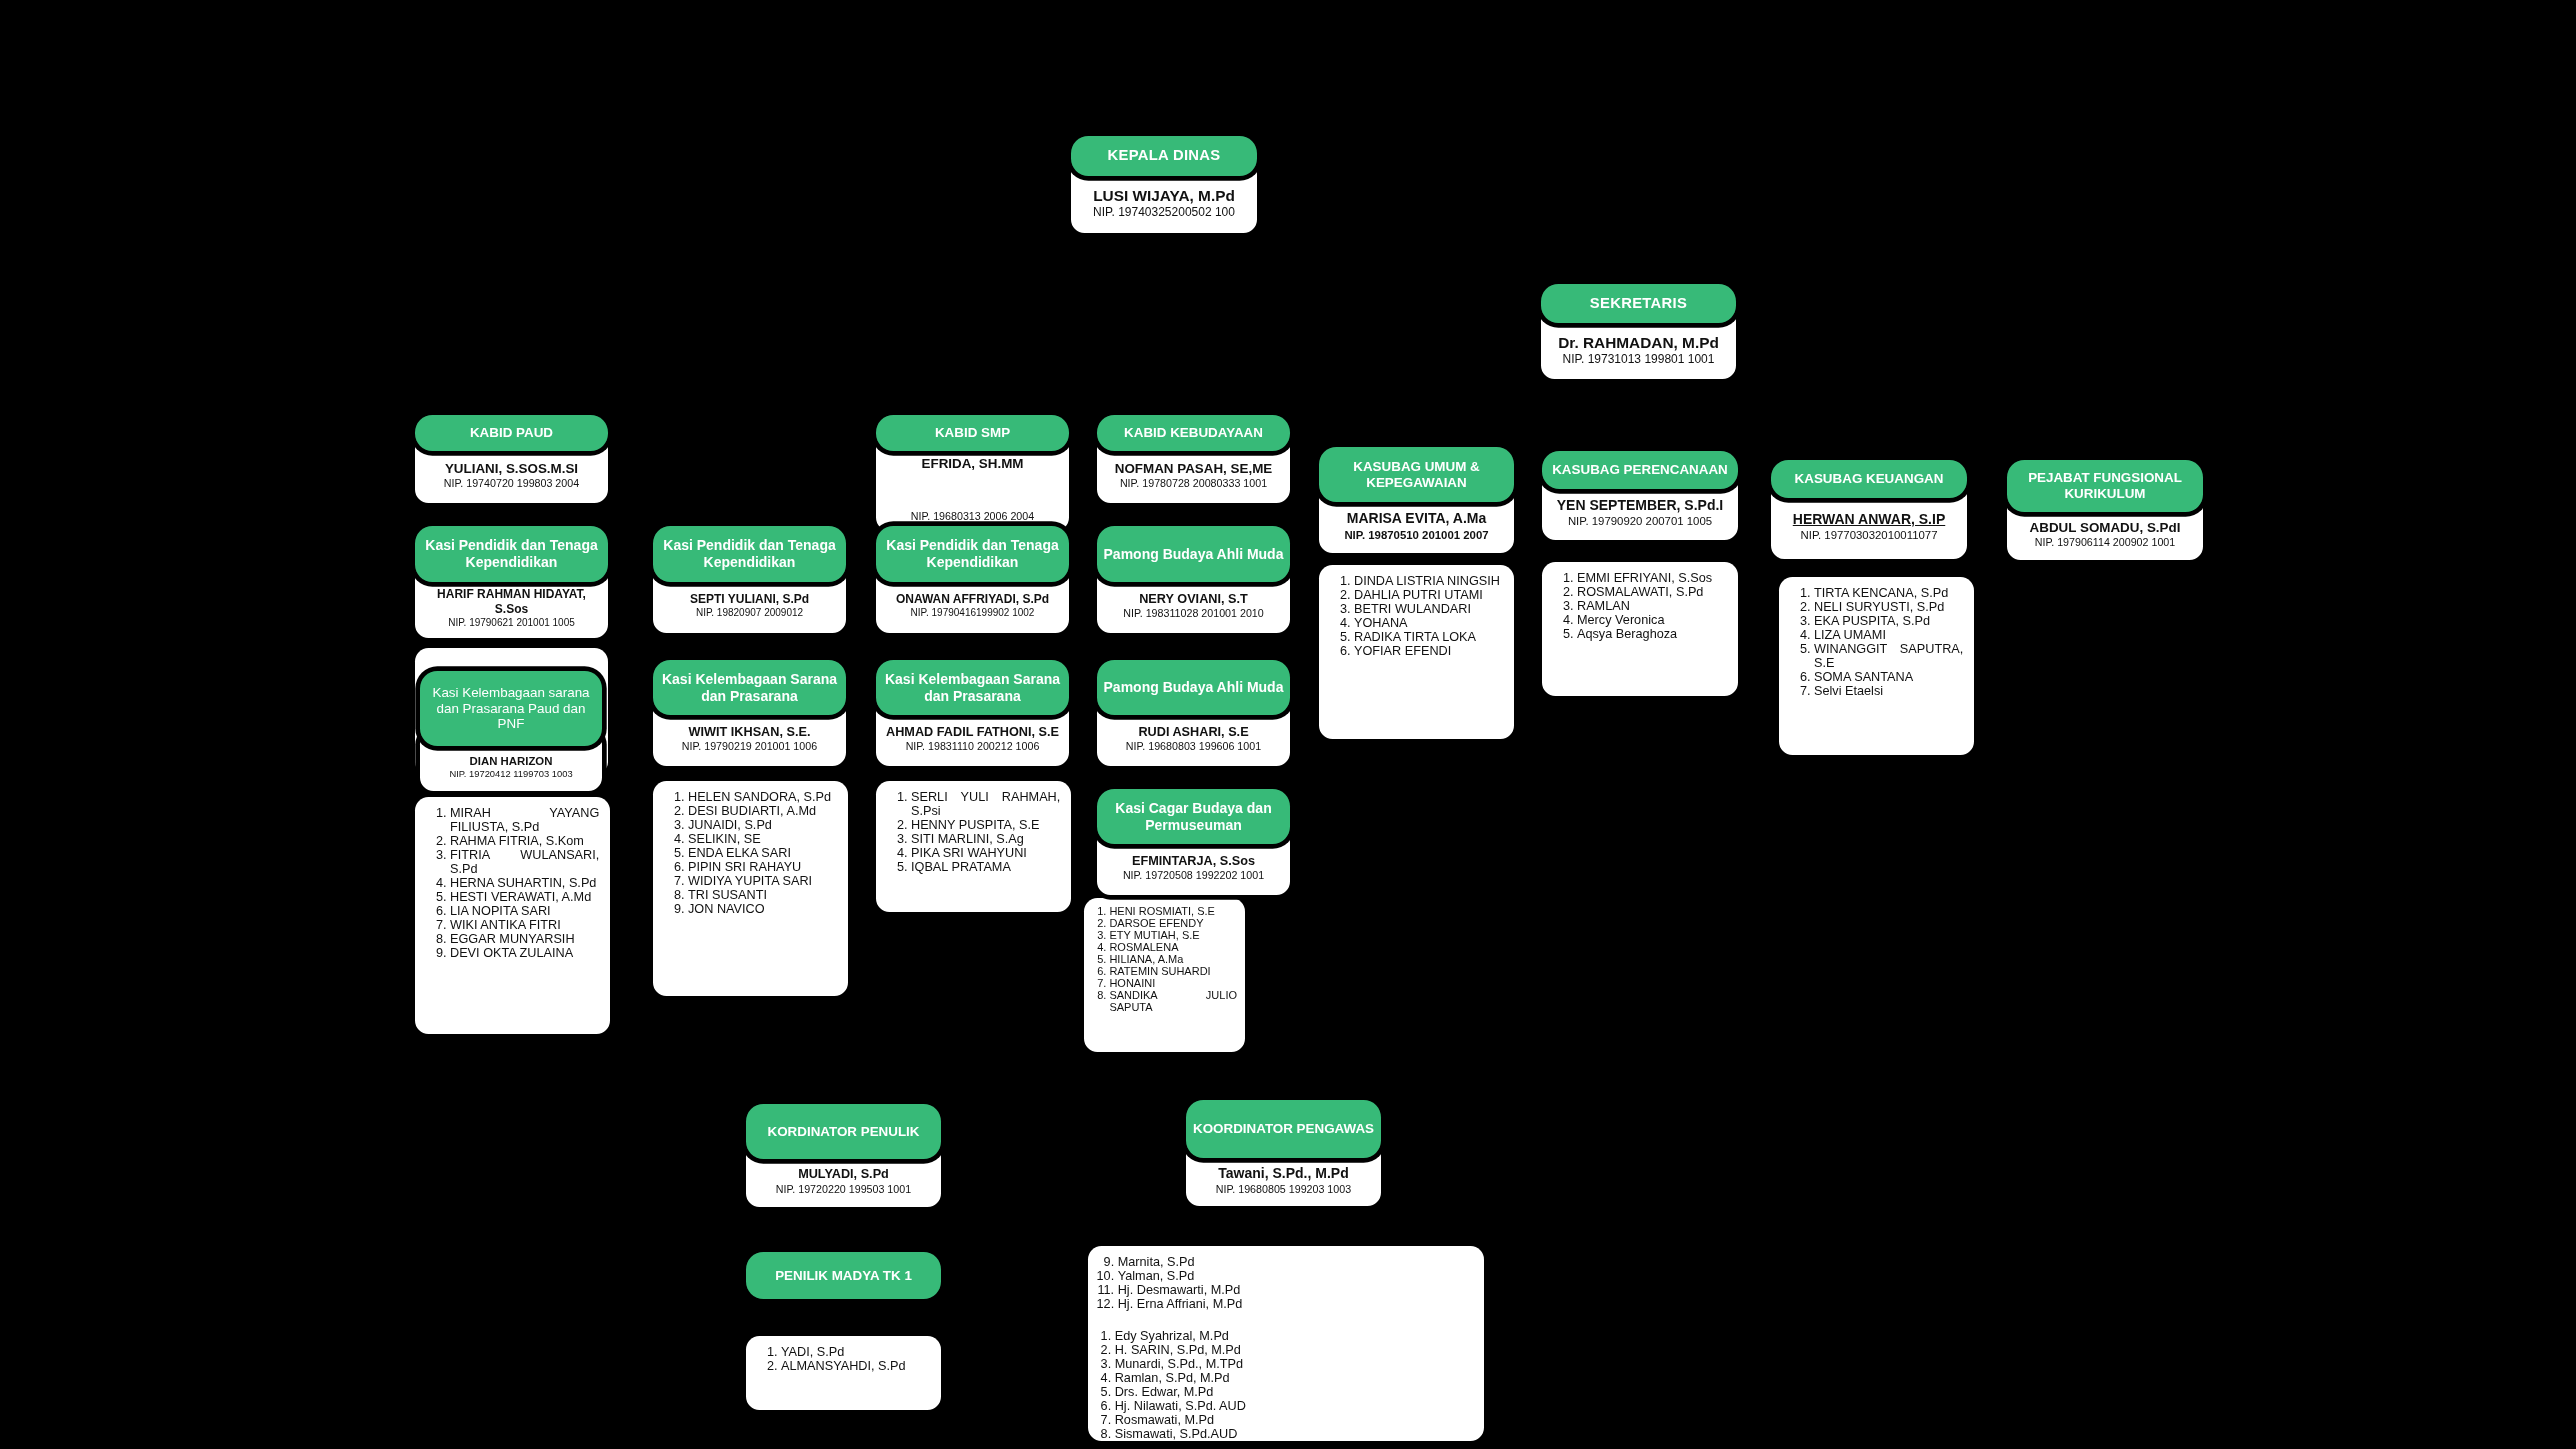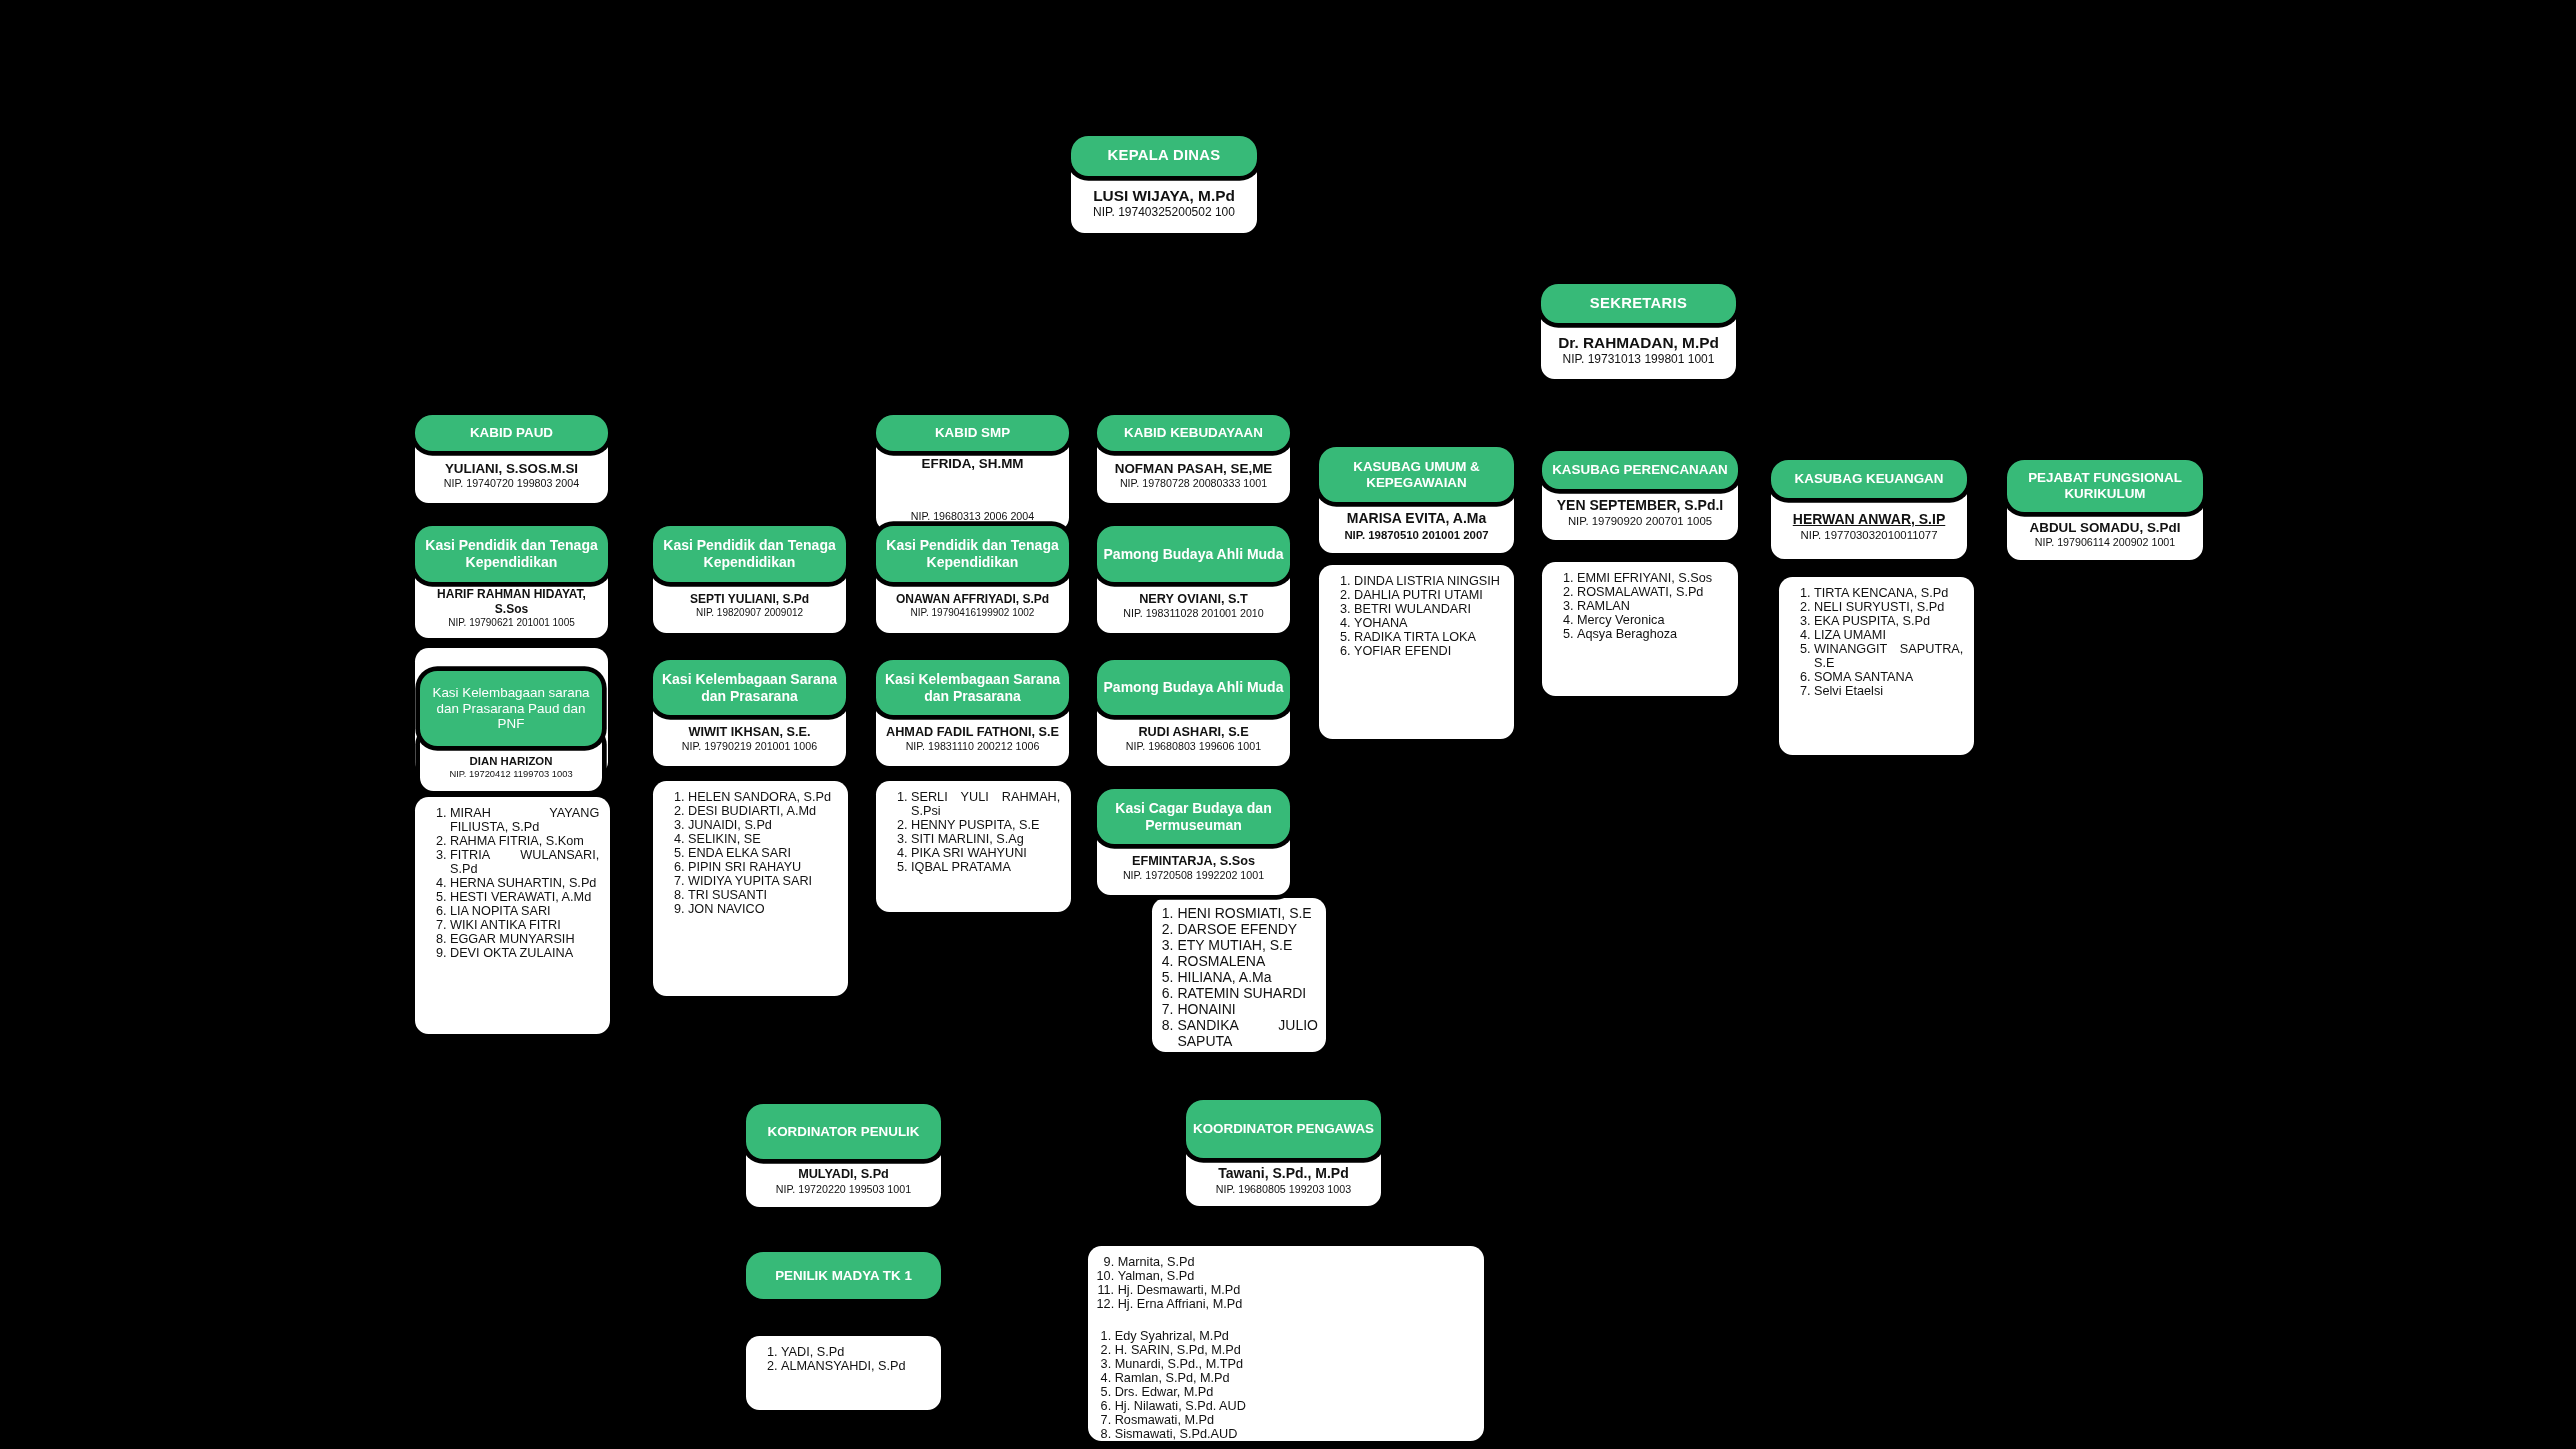--- a/index.html
+++ b/index.html
@@ -180,21 +180,21 @@
       <div class="nip" style="font-size:10.7px;">NIP. 19680803 199606 1001</div>
     </div>
   </div>
   <div class="card" style="left:1097px;top:789px;width:193px;">
     <div class="hdr" style="height:47px;font-size:14px;">Kasi Cagar Budaya dan Permuseuman</div>
     <div class="body" style="min-height:38px;">
       <div class="nm" style="font-size:12.7px;">EFMINTARJA, S.Sos</div>
       <div class="nip" style="font-size:10.7px;">NIP. 19720508 1992202 1001</div>
     </div>
   </div>
-  <div class="listbox" style="left:1152px;top:898px;width:174px;height:154px;font-size:14px;padding:6.7px 8px 6.7px 9.4px;">
+  <div class="listbox" style="left:1084px;top:898px;width:161px;height:154px;font-size:11px;padding:6.7px 8px 6.7px 9.4px;">
     <ol style="padding-left:16px;">
         <li>HENI ROSMIATI, S.E</li>
         <li>DARSOE EFENDY</li>
         <li>ETY MUTIAH, S.E</li>
         <li>ROSMALENA</li>
         <li>HILIANA, A.Ma</li>
         <li>RATEMIN SUHARDI</li>
         <li>HONAINI</li>
         <li>SANDIKA JULIO SAPUTA</li>
       </ol>

